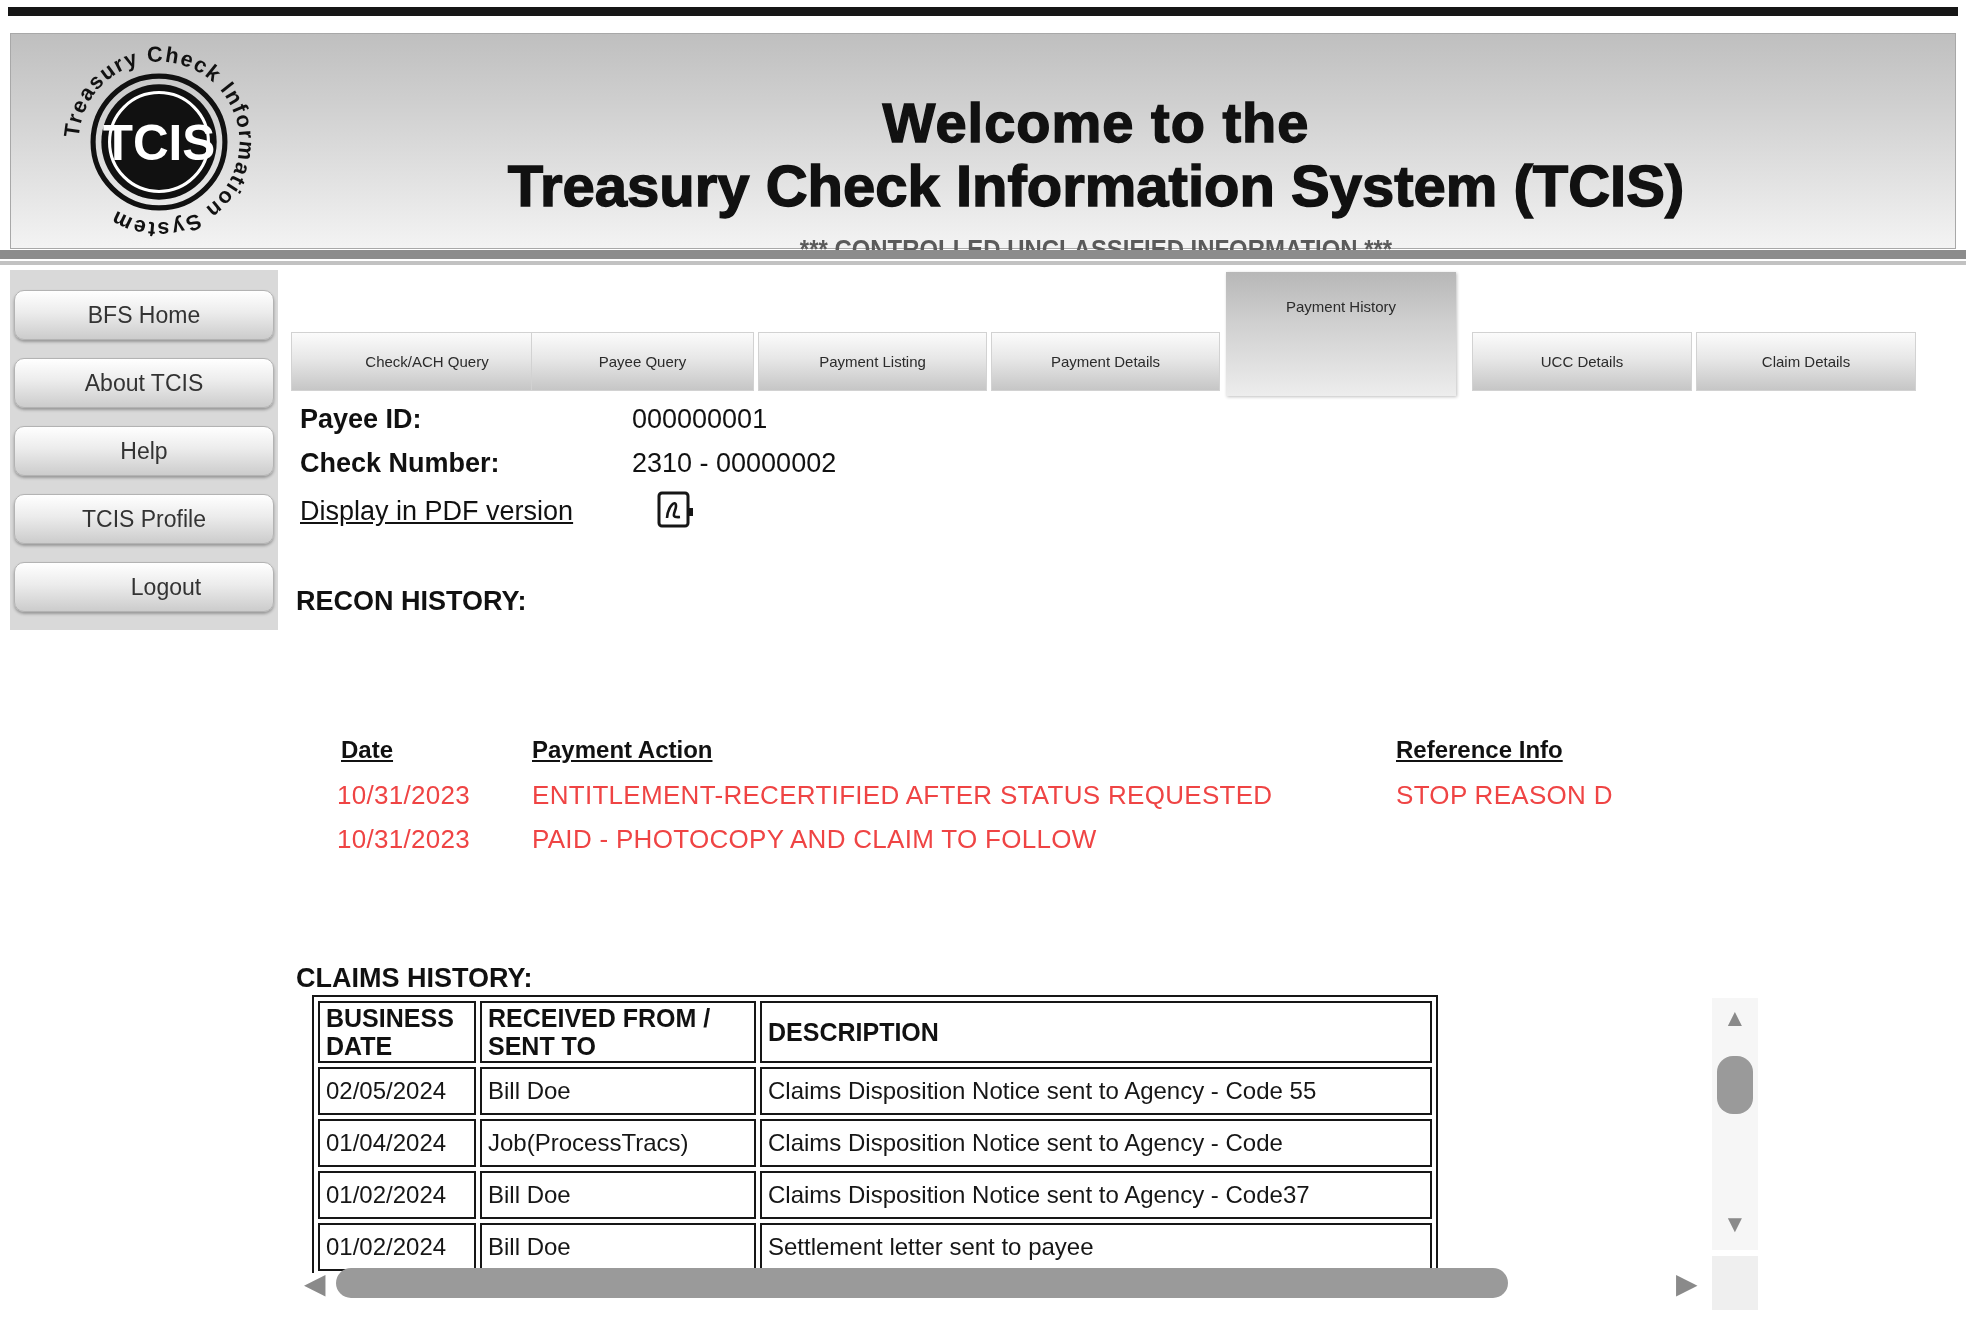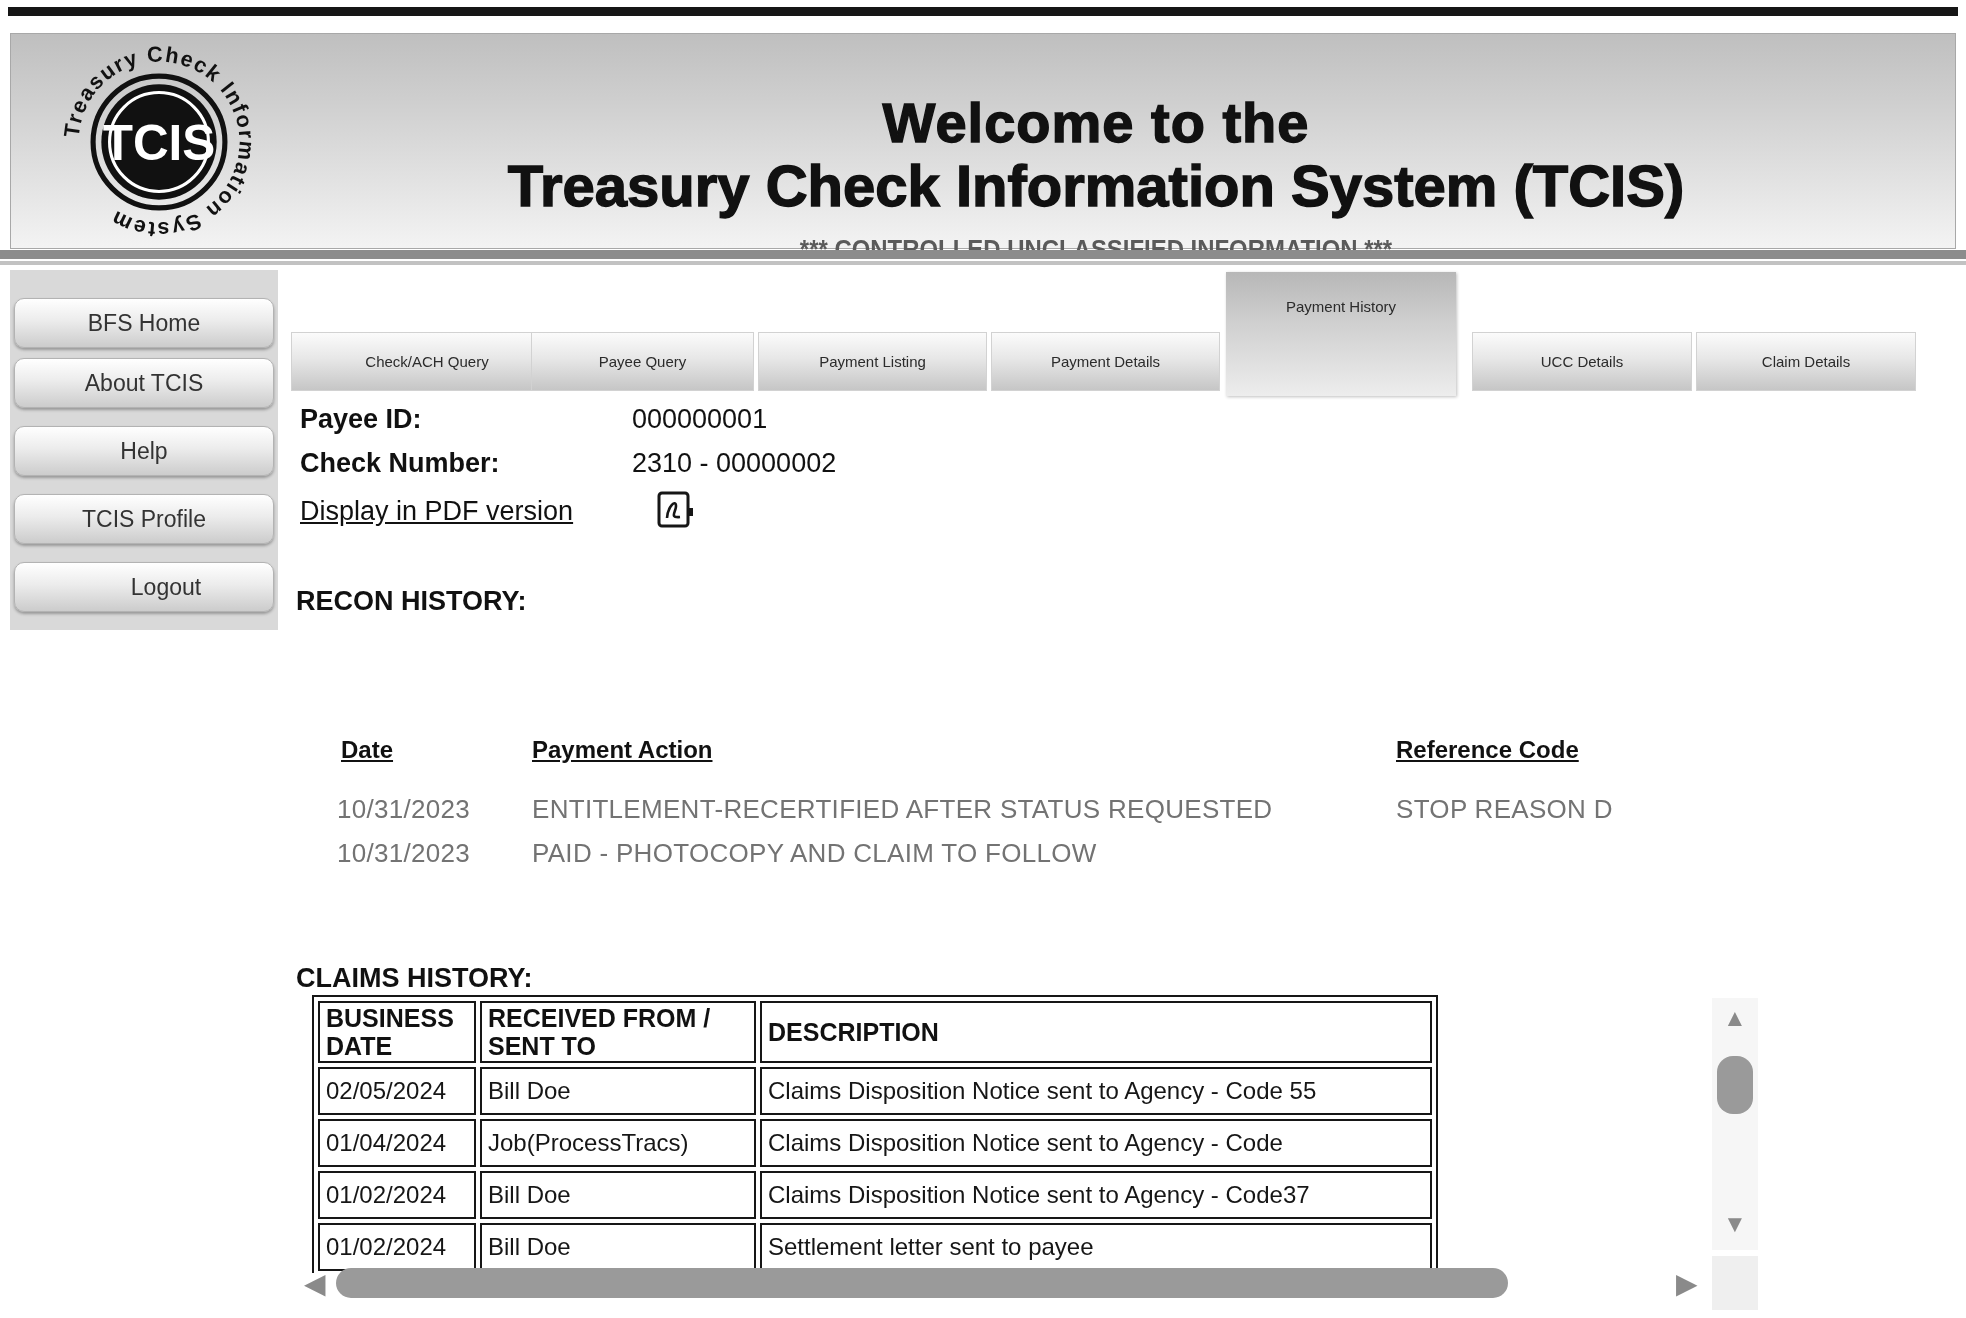--- a/index.html
+++ b/index.html
@@ -44,21 +44,21 @@
   .tab-label--wrap{display:inline-block;max-width:132px;line-height:1.15;}
 
   
   .lbl{font-weight:bold;font-size:27px;color:#111;}
   .val{font-size:27px;color:#111;}
   .pdf-link{font-size:27px;color:#111;text-decoration:underline;cursor:pointer;}
   .sect-head{font-weight:bold;font-size:27px;color:#111;}
 
   
   .recon-col{font-weight:bold;font-size:24px;text-decoration:underline;color:#111;}
-  .recon-cell{font-size:26px;color:#737373;letter-spacing:.3px;white-space:nowrap;margin-top:14px;}
+  .recon-cell{font-size:26px;color:#ef4444;letter-spacing:.3px;white-space:nowrap;}
 
   
   .claims-viewport{left:312px;top:995px;width:1146px;height:278px;overflow:hidden;}
   table.claims{border-collapse:separate;border-spacing:4px 4px;border:2px solid #161616;
                background:#fff;table-layout:fixed;}
   .claims th{border:2px solid #161616;padding:1px 6px;font-size:25px;font-weight:bold;
              text-align:left;line-height:1.12;vertical-align:middle;color:#111;}
   .claims td{border:2px solid #161616;padding:3px 6px;font-size:24px;color:#161616;
              white-space:nowrap;overflow:hidden;height:38px;vertical-align:middle;}
 
@@ -88,21 +88,21 @@
   </svg>
   <div class="abs title1">Welcome to the</div>
   <div class="abs title2">Treasury Check Information System (TCIS)</div>
   <div class="abs subtitle">*** CONTROLLED UNCLASSIFIED INFORMATION ***</div>
 </div>
 
 <div class="abs div1"></div>
 <div class="abs div2"></div>
 
 <div class="abs side-bg"></div>
-<div class="abs side-btn" style="top:298px;">
+<div class="abs side-btn" style="top:290px;">
   <span>BFS Home</span>
 </div>
 <div class="abs side-btn" style="top:358px;">
   <span>About TCIS</span>
 </div>
 <div class="abs side-btn" style="top:426px;">
   <span>Help</span>
 </div>
 <div class="abs side-btn" style="top:494px;">
   <span>TCIS Profile</span>
@@ -142,21 +142,21 @@
 <svg class="abs" style="left:655px;top:489px;cursor:pointer;" width="40" height="42" viewBox="0 0 40 42">
   <rect x="4" y="4" width="29" height="33" rx="3" fill="#fff" stroke="#161616" stroke-width="3"></rect>
   <path d="M33,19 h5 v8 h-5 z" fill="#161616"></path>
   <path d="M12,29 C13,17 21,10 21,17 C21,23 14,29 25,28" fill="none" stroke="#161616" stroke-width="2.6"></path>
 </svg>
 
 <div class="abs sect-head" style="left:296px;top:586px;">RECON HISTORY:</div>
 
 <div class="abs recon-col" style="left:341px;top:736px;">Date</div>
 <div class="abs recon-col" style="left:532px;top:736px;">Payment Action</div>
-<div class="abs recon-col" style="left:1396px;top:736px;">Reference Code</div>
+<div class="abs recon-col" style="left:1396px;top:736px;">Reference Info</div>
 
 <div class="abs recon-cell" style="left:337px;top:780px;">10/31/2023</div>
 <div class="abs recon-cell" style="left:532px;top:780px;">ENTITLEMENT-RECERTIFIED AFTER STATUS REQUESTED</div>
 <div class="abs recon-cell" style="left:1396px;top:780px;">STOP REASON D</div>
 
 <div class="abs recon-cell" style="left:337px;top:824px;">10/31/2023</div>
 <div class="abs recon-cell" style="left:532px;top:824px;">PAID - PHOTOCOPY AND CLAIM TO FOLLOW</div>
 <div class="abs recon-cell" style="left:1396px;top:824px;"></div>
 
 <div class="abs sect-head" style="left:296px;top:963px;">CLAIMS HISTORY:</div>

